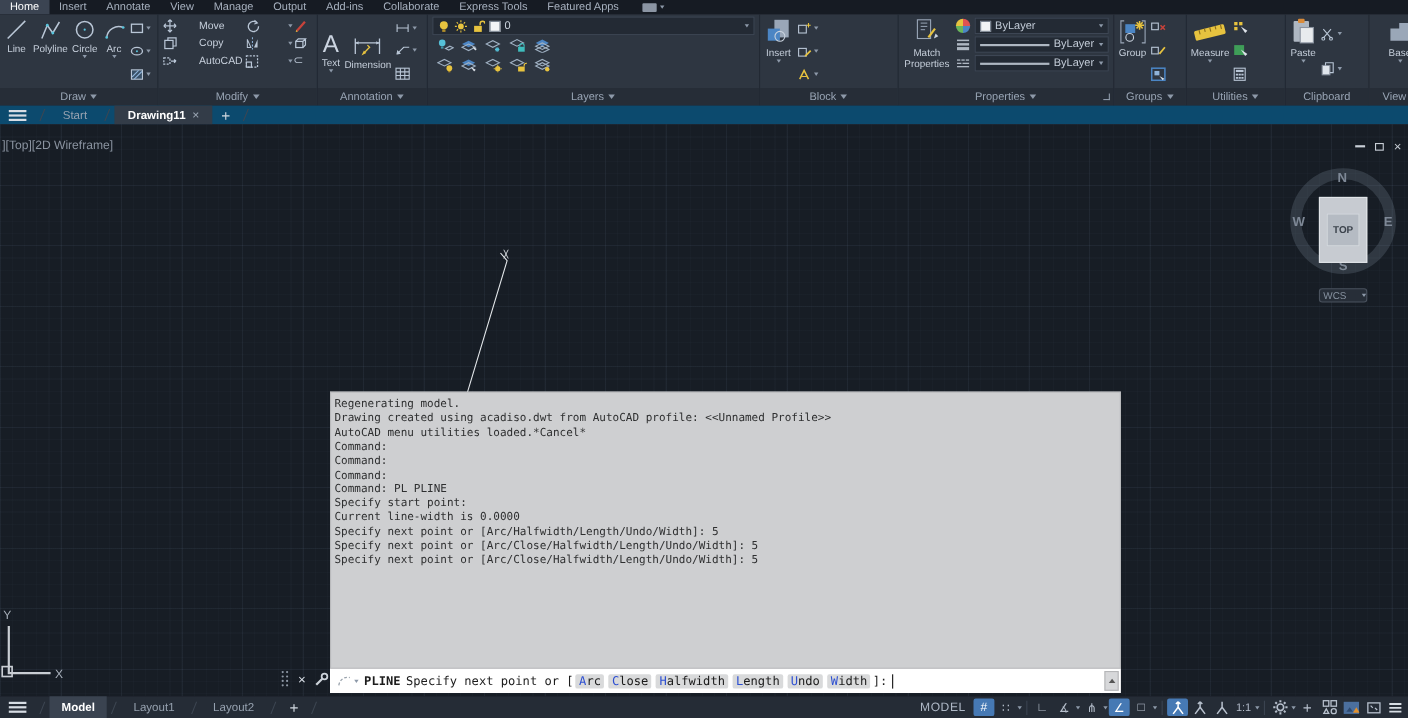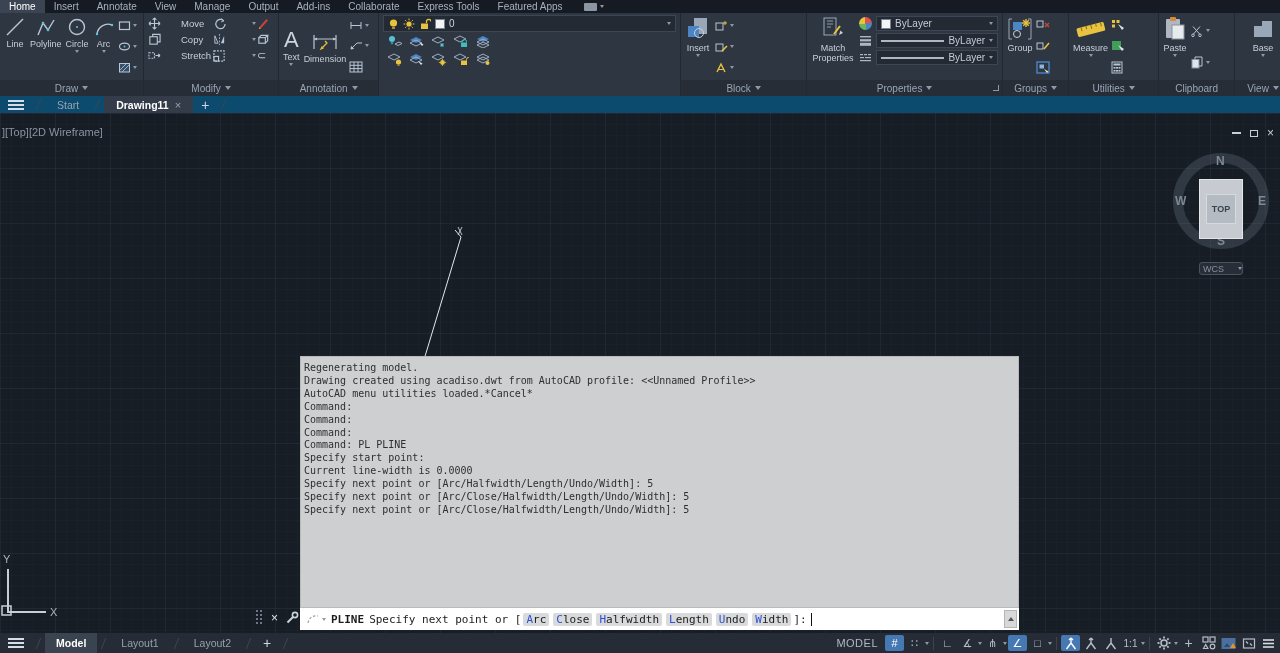--- a/index.html
+++ b/index.html
@@ -235,21 +235,21 @@
                 <rect x="2" y="5" width="7" height="6"></rect>
                 <path d="M2 5 l2.5-2.5 h7 l-2.5 2.5 M11.5 2.5 V8.5 L9 11"></path>
               </svg>
           </div>
 
           <div class="mcell">
             <svg width="13" height="13" viewBox="0 0 14 14" fill="none" stroke="#b9c6d6" stroke-width="1.2">
                 <rect x="1" y="4" width="6" height="6" stroke-dasharray="2 1.3"></rect>
                 <path d="M8 7 h5 M13 7 l-2 -1.6 M13 7 l-2 1.6"></path>
               </svg>
-            <span>Stretch</span>
+            <span>AutoCAD</span>
           </div>
           <div class="mcell">
             <svg width="13" height="13" viewBox="0 0 14 14" fill="none" stroke="#b9c6d6" stroke-width="1.2">
                 <rect x="1" y="8" width="5" height="5"></rect>
                 <rect x="1" y="2" width="11" height="11" stroke-dasharray="2 1.3"></rect>
               </svg>
           </div>
           <div class="mcell">
             <svg width="13" height="13" viewBox="0 0 14 14" fill="none" stroke="#b9c6d6" stroke-width="1.2">
                 <rect x="1.5" y="1.5" width="4.5" height="4.5"></rect>
@@ -399,20 +399,24 @@
                 <rect x="8" y="7.5" width="6" height="4.5" fill="#e7c33f"></rect>
                 <path d="M13.5 7.5 V6.5 a2 2 0 0 1 4 0" fill="none" stroke="#e7c33f"></path>
               </svg>
             <svg width="16" height="13" viewBox="0 0 16 13">
                 <path d="M2 4 l6-3 6 3 -6 3 z" fill="none" stroke="#9fb0c2"></path>
                 <path d="M2 7 l6-3 6 3 -6 3 z" fill="none" stroke="#9fb0c2"></path>
                 <circle cx="12.5" cy="10" r="2" fill="#e7c33f"></circle>
               </svg>
           </div>
         </div>
+      </div>
+      <div class="panel-label">
+        <span>Layers</span>
+          <span class="cv"></span>
       </div>
     </div>
 
     <div class="panel" style="flex:0 0 126px">
       <div class="panel-body">
         <div class="bigbtn">
           <svg width="26" height="26" viewBox="0 0 26 26">
               <rect x="9" y="2" width="13" height="16" fill="#9aa7b8"></rect>
               <rect x="3" y="10" width="11" height="11" fill="#4b85c4"></rect>
               <circle cx="14" cy="17" r="4.5" fill="none" stroke="#c9d2de"></circle>

